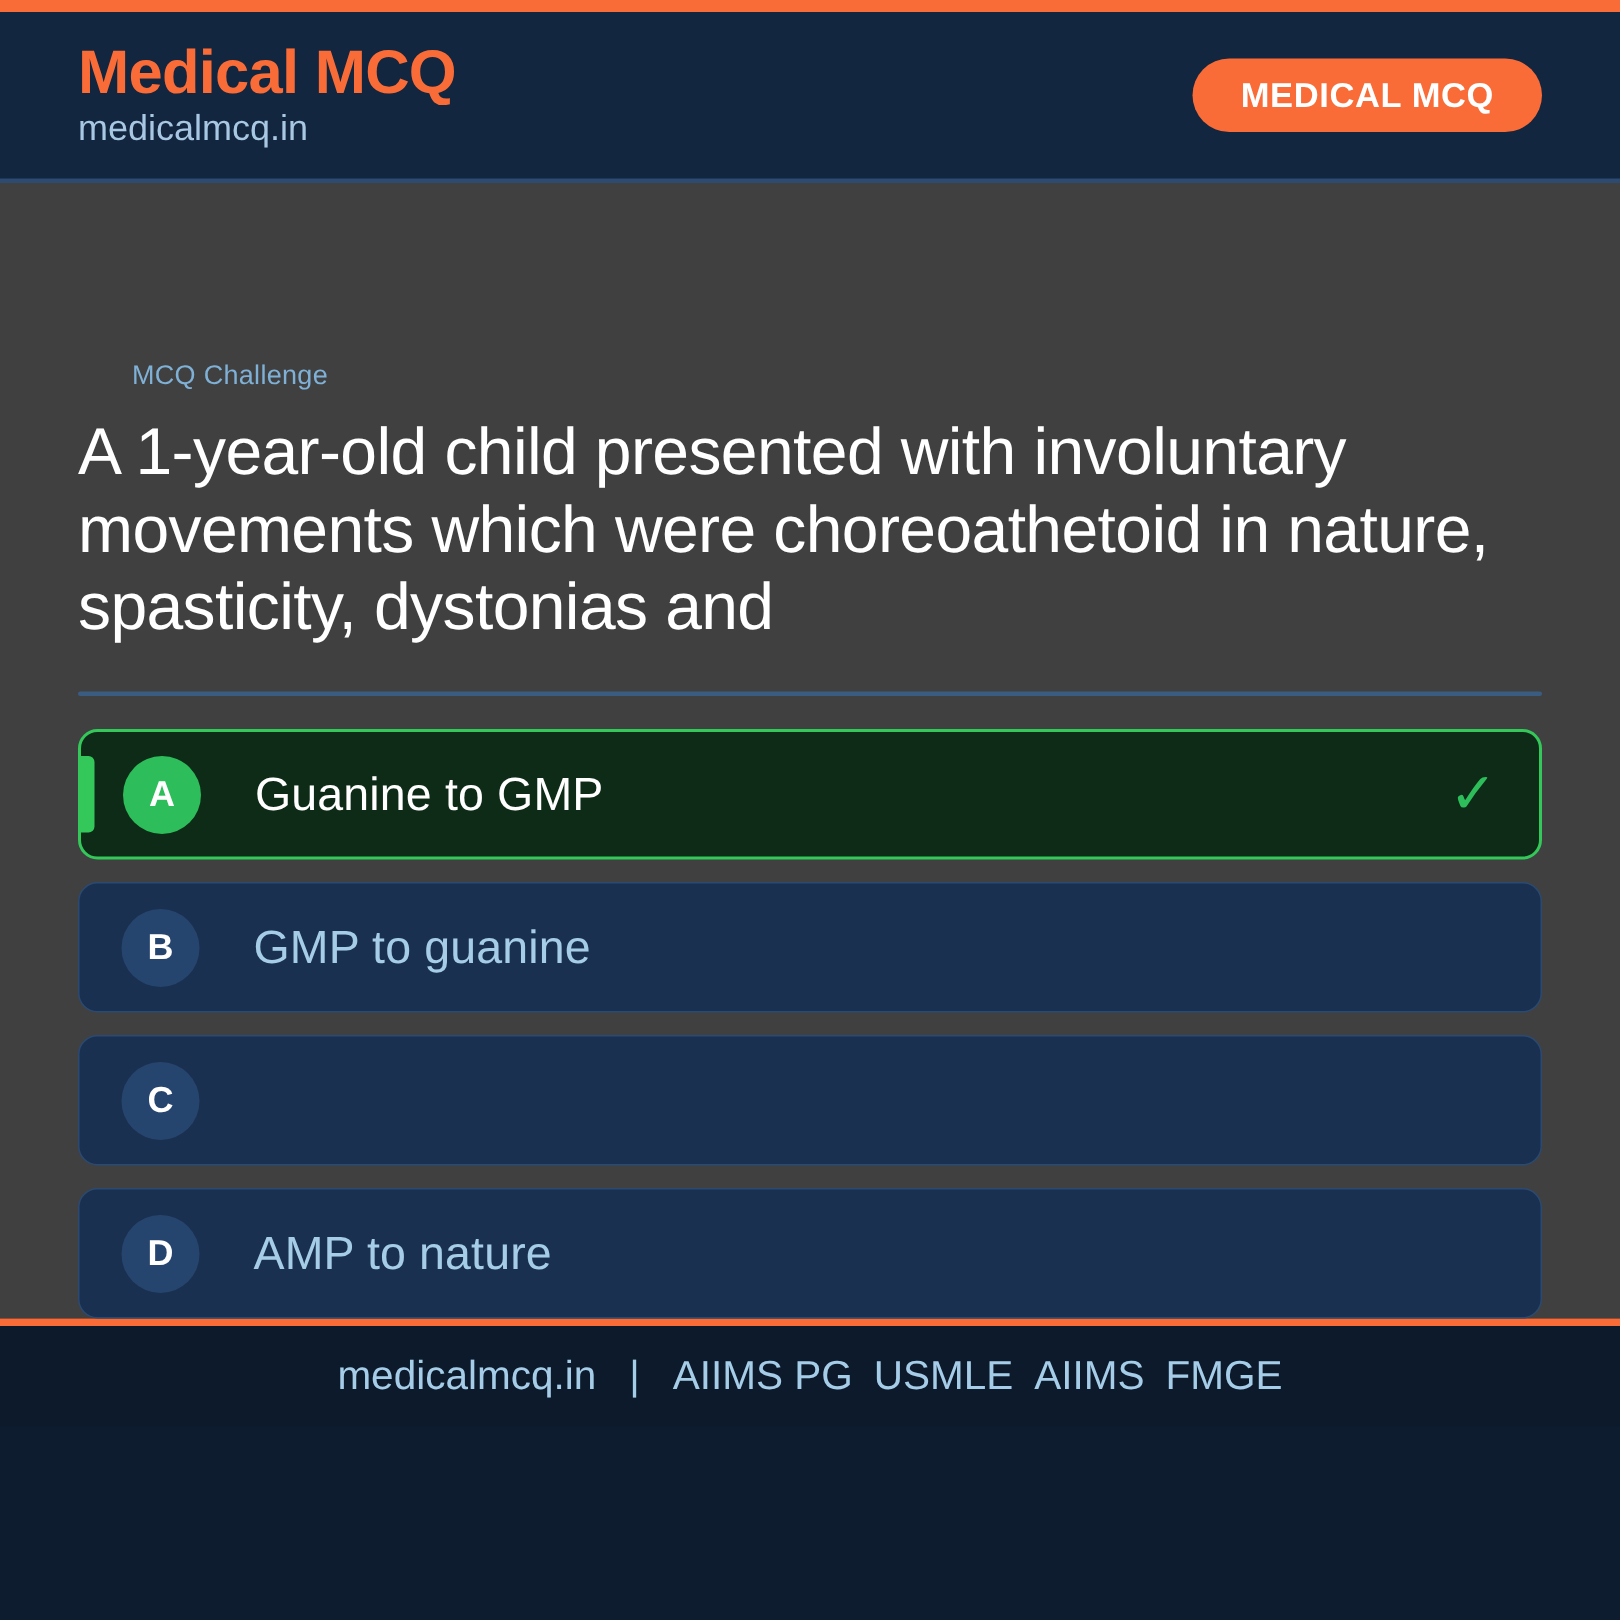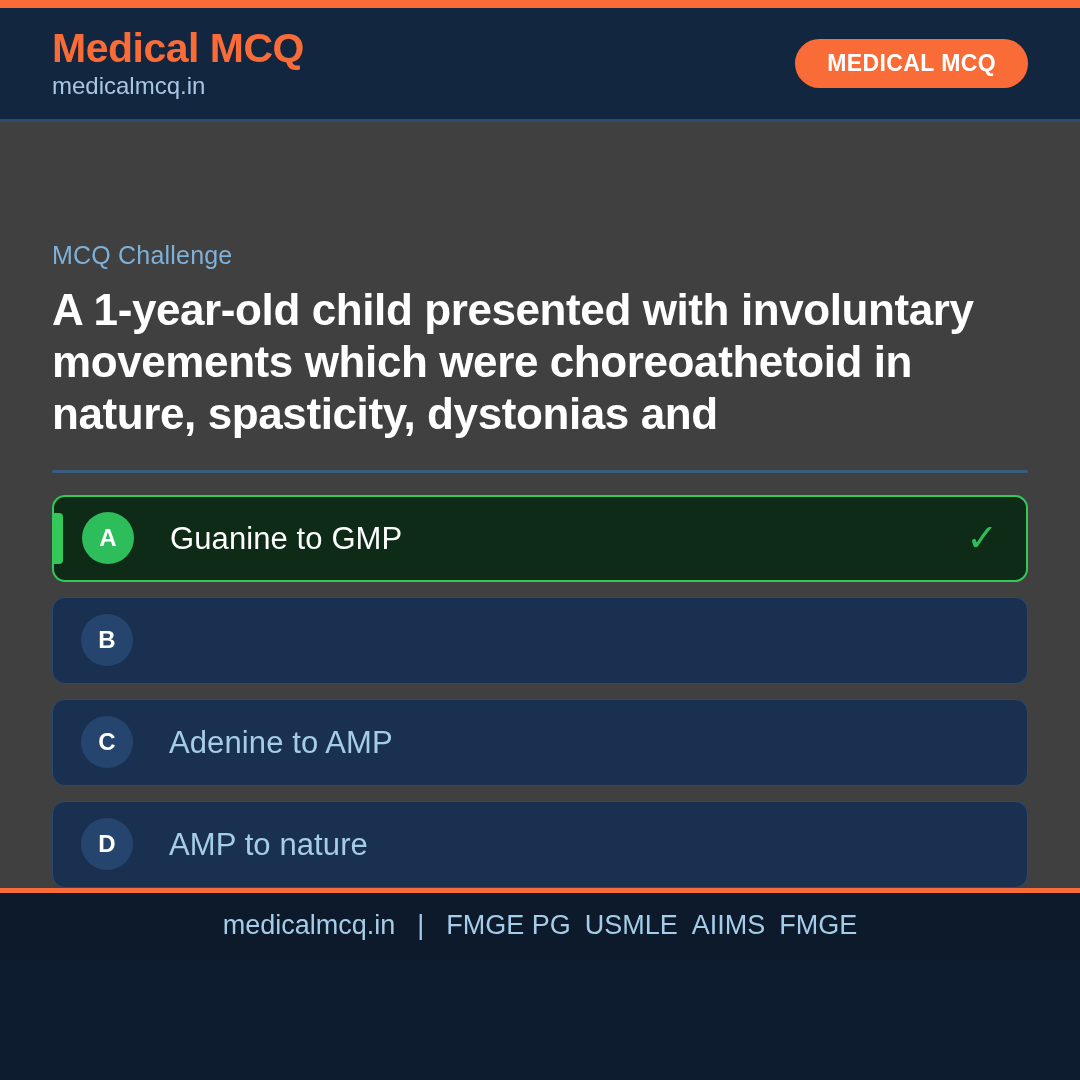--- a/index.html
+++ b/index.html
@@ -82,30 +82,31 @@
   .main {
     flex: 1 1 auto;
     padding: 0 52px;
     display: flex;
     flex-direction: column;
     position: relative;
   }
 
   .kicker {
     color: #7fb0d6;
-    font-size: 25px;
+    font-size: 18px;
     margin-top: 118px;
     line-height: 1.2;
     letter-spacing: 0.2px;
+    margin-left: 36px;
   }
 
   .question {
     color: #ffffff;
     font-size: 44px;
-    font-weight: bold;
+    font-weight: normal;
     line-height: 1.18;
     margin-top: 14px;
     letter-spacing: -0.4px;
     max-width: 985px;
   }
 
   .divider {
     height: 3px;
     background: #3a5c82;
     margin-top: 30px;
@@ -248,44 +249,44 @@
       <div class="option correct">
         <span class="accent-bar"></span>
         <span class="opt-badge">A</span>
         <span class="opt-text">Guanine to GMP</span>
         <span class="opt-check">✓</span>
       </div>
 
       <div class="option">
 
         <span class="opt-badge">B</span>
+        <span class="opt-text">GMP to guanine</span>
 
       </div>
 
       <div class="option">
 
         <span class="opt-badge">C</span>
-        <span class="opt-text">Adenine to AMP</span>
 
       </div>
 
       <div class="option">
 
         <span class="opt-badge">D</span>
         <span class="opt-text">AMP to nature</span>
 
       </div>
 
     </div>
   </div>
 
   <div class="footer">
     <div class="footer-inner">
       <span class="footer-site">medicalmcq.in</span>
       <span class="footer-sep">|</span>
-      <span class="footer-exam">FMGE PG</span>
+      <span class="footer-exam">AIIMS PG</span>
       <span class="footer-exam">USMLE</span>
       <span class="footer-exam">AIIMS</span>
       <span class="footer-exam">FMGE</span>
     </div>
   </div>
 
 </div>
 
 </body></html>

